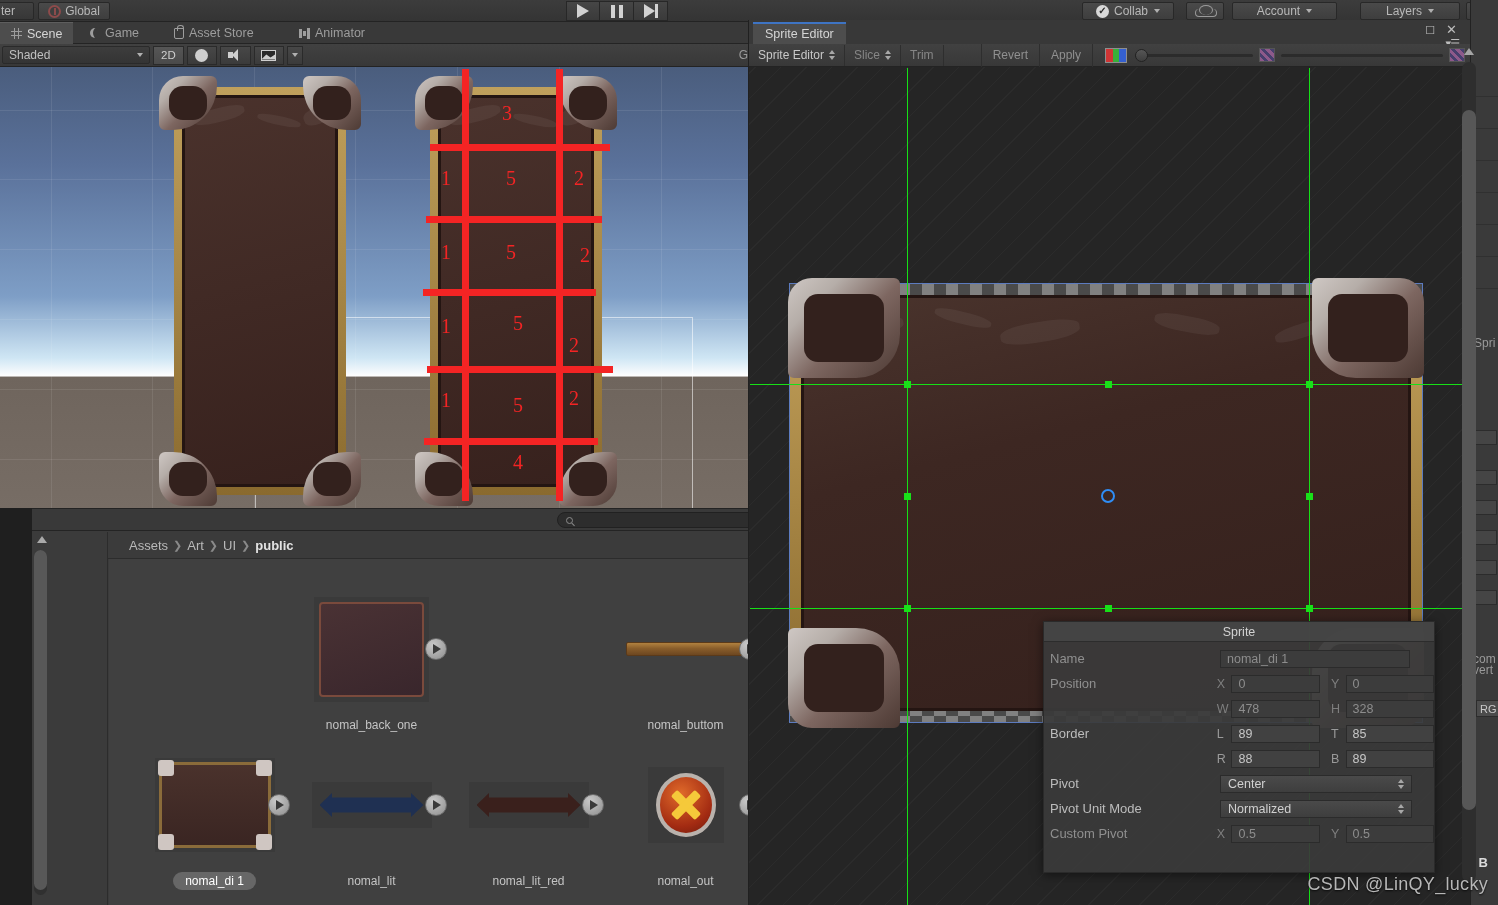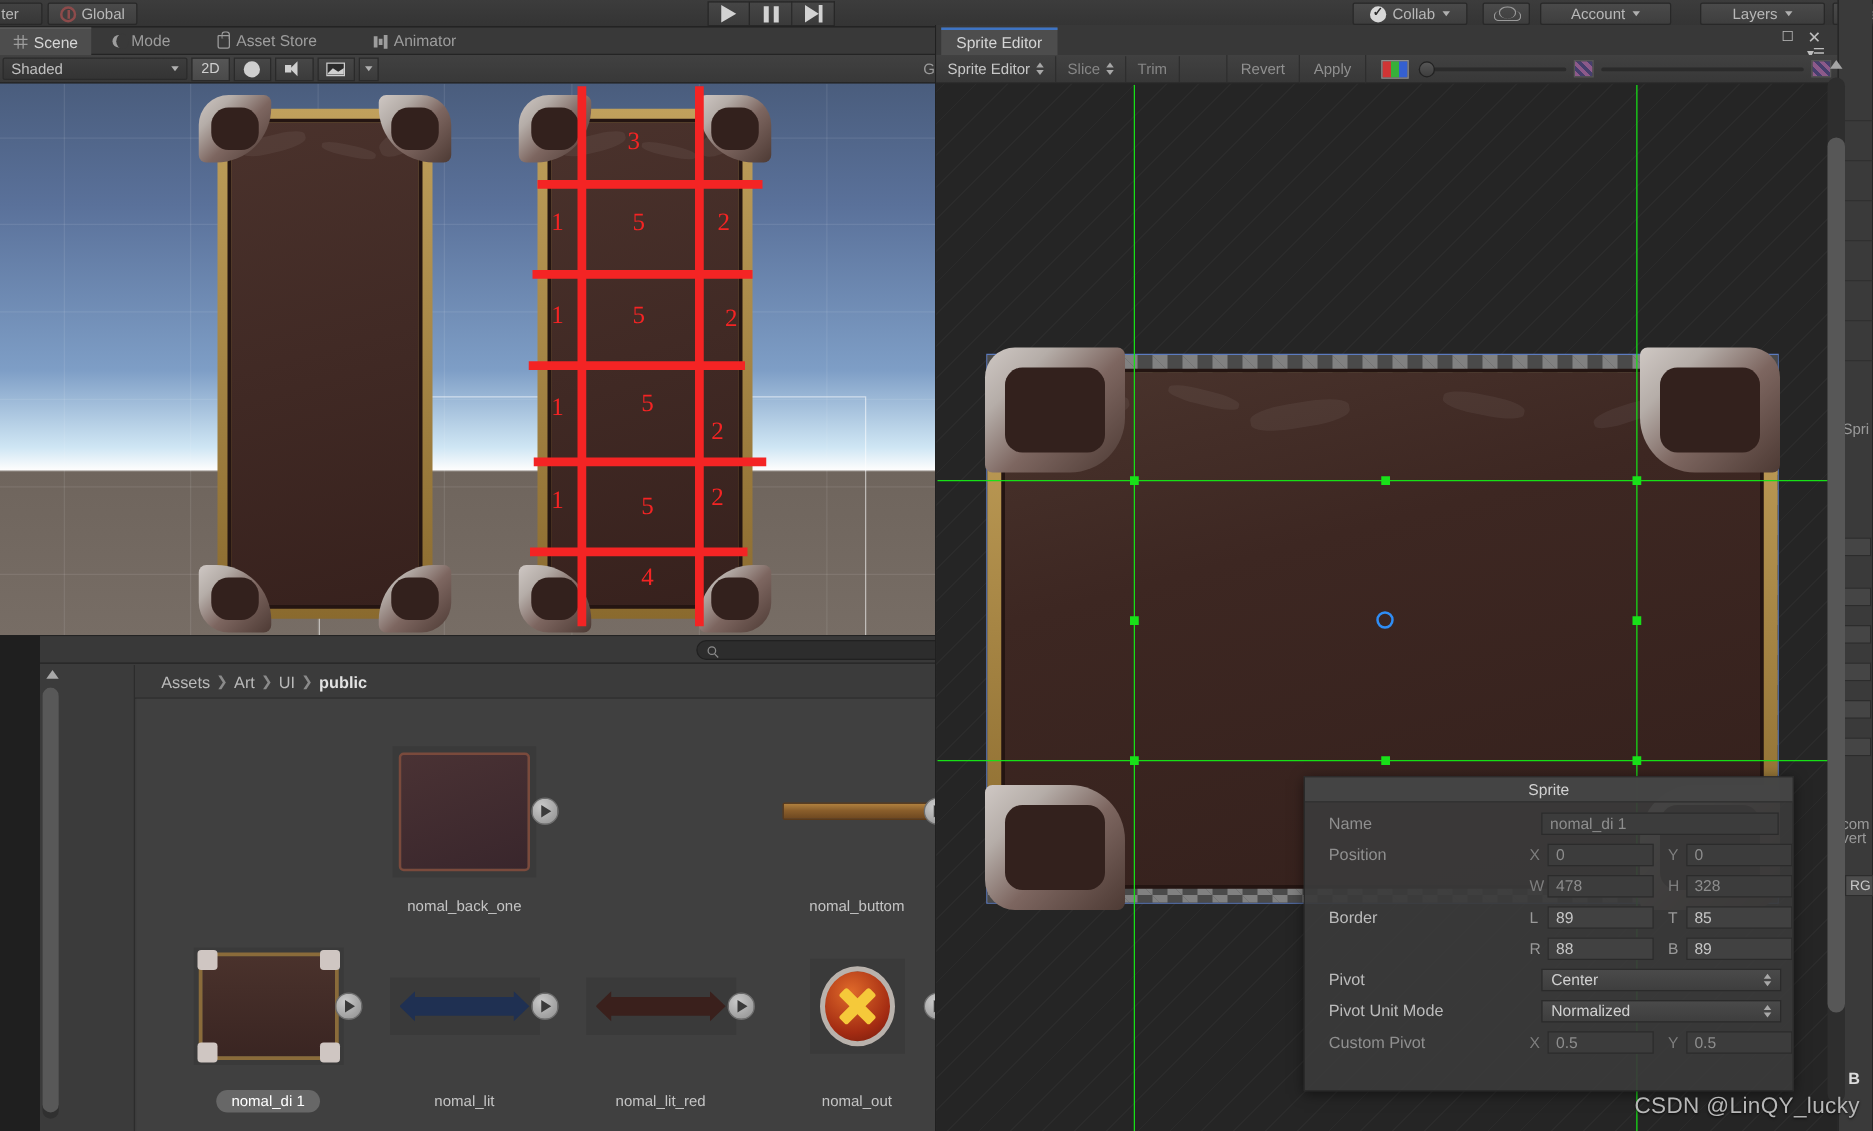--- a/index.html
+++ b/index.html
@@ -351,21 +351,21 @@
     position:absolute;left:1043px;top:621px;width:392px;height:252px;
     background:rgba(58,58,58,0.93);
     border:1px solid #2a2a2a;
     box-shadow:0 2px 10px rgba(0,0,0,0.5);
   }
   #si-title{
     height:20px;display:flex;align-items:center;justify-content:center;
     background:rgba(70,70,70,0.9);color:#d2d2d2;font-size:12.5px;
     border-bottom:1px solid #2c2c2c;
   }
-  .si-row{ display:flex;align-items:center;height:25px;padding-left:19px; }
+  .si-row{ display:flex;align-items:center;height:25px;padding-left:6px; }
   .si-label{ width:170px;font-size:13px;color:#bcbcbc; }
   .si-label.dim{ color:#8f8f8f; }
   .si-field{
     height:18px;background:#414141;border:1px solid #2b2b2b;
     display:flex;align-items:center;padding-left:6px;font-size:12.5px;color:#c6c6c6;
   }
   .si-field.dim{ color:#8d8d8d; background:#3c3c3c; }
   .si-ax{ width:15px;font-size:12.5px;color:#9a9a9a;text-align:left; }
   .si-ax.dim{ color:#7e7e7e; }
   .si-dd{
@@ -453,21 +453,21 @@
   </div>
 </div>
 
 <div id="scene-tabstrip" class="abs">
   <div class="tab active" style="left:0;">
     <span class="ico-grid"></span>
     <span>Scene</span>
   </div>
   <div class="tab" style="left:79px;">
     <span class="ico-moon"></span>
-    <span>Mode</span>
+    <span>Game</span>
   </div>
   <div class="tab" style="left:163px;">
     <span class="ico-bag"></span>
     <span>Asset Store</span>
   </div>
   <div class="tab" style="left:288px;">
     <span class="ico-anim">
       <i style="left:0;top:1px;height:9px;"></i>
         <i style="left:4px;top:3px;height:5px;"></i>
         <i style="left:8px;top:0;height:11px;"></i>

